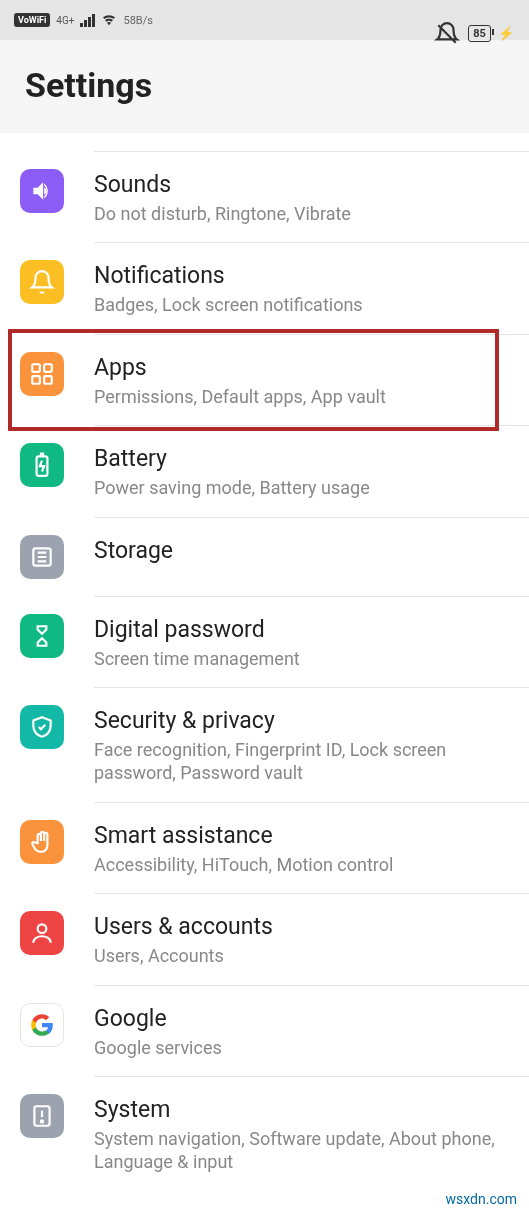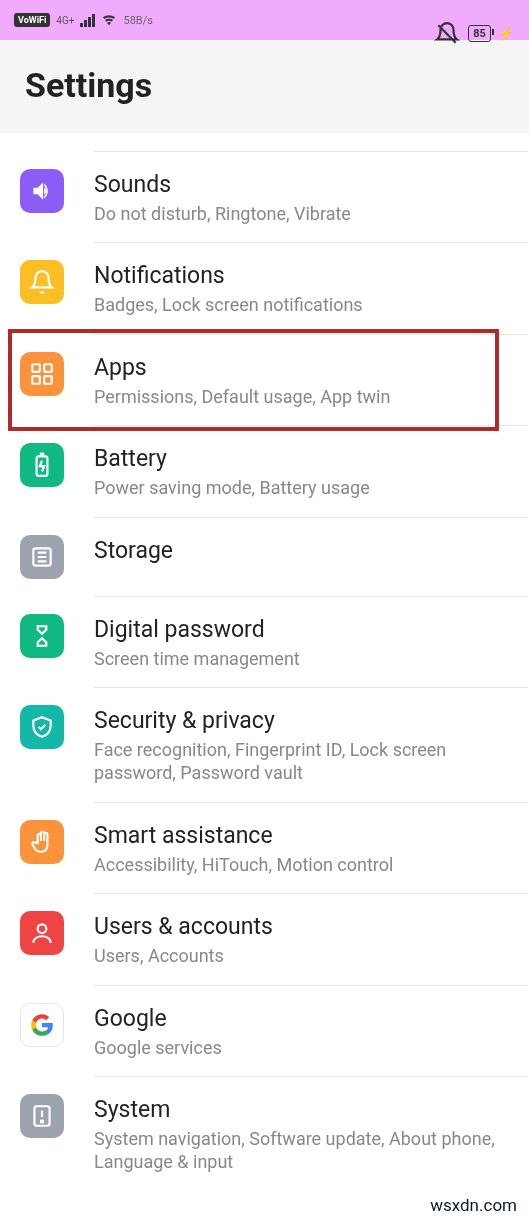--- a/index.html
+++ b/index.html
@@ -6,21 +6,21 @@
     body {
       width: 529px;
       height: 1227px;
       font-family: -apple-system, BlinkMacSystemFont, 'Segoe UI', Roboto, sans-serif;
       background: #fff;
       overflow: hidden;
       position: relative;
     }
     .status-bar {
       height: 40px;
-      background: #f0abfc;
+      background: #e5e5e5;
       display: flex;
       align-items: center;
       justify-content: space-between;
       padding: 8px 14px;
       font-size: 13px;
       color: #333;
     }
     .status-left { display: flex; align-items: center; gap: 6px; }
     .status-right { display: flex; align-items: center; gap: 8px; margin-top: 27px; }
     .vowifi { 
@@ -93,24 +93,24 @@
       border: 4px solid #b02a2a;
       position: absolute;
       left: 8px;
       right: 30px;
       top: -6px;
       bottom: -6px;
       pointer-events: none;
     }
     .watermark {
       position: absolute;
-      bottom: 12px;
+      bottom: 20px;
       right: 12px;
-      font-size: 17px;
-      color: #0f172a;
+      font-size: 14px;
+      color: #0369a1;
     }
     
     .ic-purple { background: #8b5cf6; }
     .ic-yellow { background: #fbbf24; }
     .ic-orange { background: #fb923c; }
     .ic-green { background: #10b981; }
     .ic-gray { background: #9ca3af; }
     .ic-teal { background: #14b8a6; }
     .ic-red { background: #ef4444; }
     .ic-white { background: #fff; border: 1px solid #e5e5e5; }
@@ -184,21 +184,21 @@
     <div class="item-icon ic-orange">
       <svg viewBox="0 0 24 24" fill="none" stroke="#fff" stroke-width="2">
           <rect x="3" y="3" width="7" height="7" rx="1"></rect>
           <rect x="14" y="3" width="7" height="7" rx="1"></rect>
           <rect x="3" y="14" width="7" height="7" rx="1"></rect>
           <rect x="14" y="14" width="7" height="7" rx="1"></rect>
         </svg>
     </div>
     <div class="item-text">
       <div class="item-title">Apps</div>
-      <div class="item-sub">Permissions, Default usage, App twin</div>
+      <div class="item-sub">Permissions, Default apps, App vault</div>
     </div>
   </div>
   <div class="divider"></div>
 
   <div class="item">
     <div class="item-icon ic-green">
       <svg viewBox="0 0 24 24" fill="none" stroke="#fff" stroke-width="2">
           <rect x="7" y="4" width="10" height="18" rx="2"></rect>
           <path d="M10 2h4" stroke-width="3"></path>
           <path d="M12 8l-2 5h4l-2 5" fill="#fff"></path>

